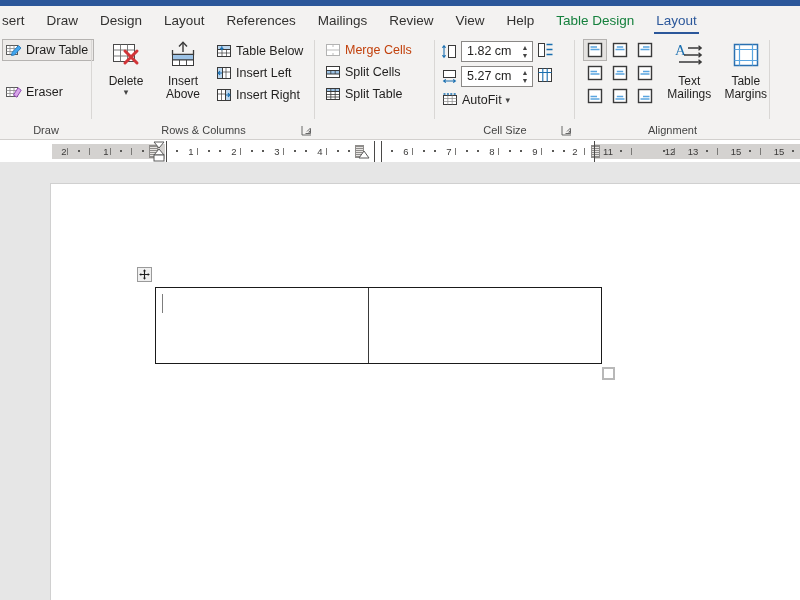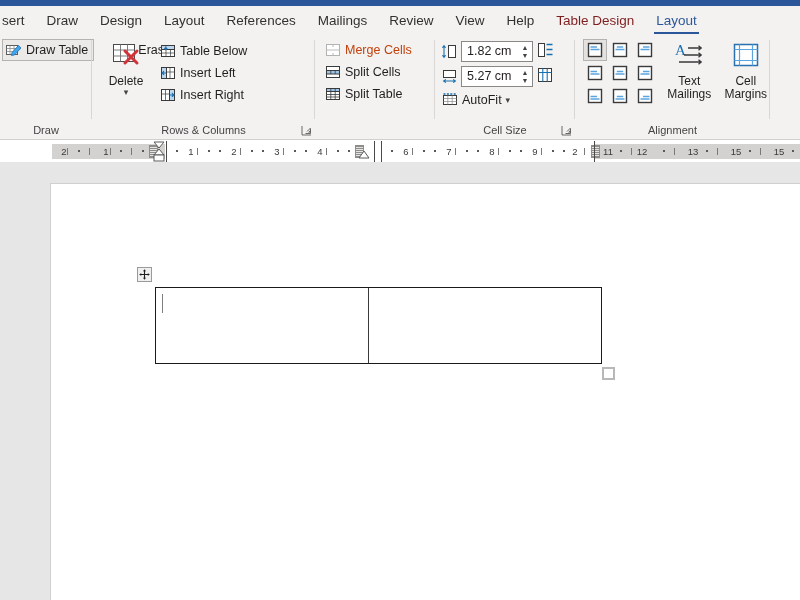--- a/index.html
+++ b/index.html
@@ -23,21 +23,21 @@
     background: #f3f2f1;
     display: flex; align-items: flex-end;
   }
   .tab {
     height: 30px; line-height: 30px;
     padding: 0 11px;
     font-size: 13.5px; color: #323130;
     white-space: nowrap;
     position: relative;
   }
-  .tab.contextual { color: #7f1d1d; }
+  .tab.contextual { color: #15803d; }
   .tab.active { color: #2b579a; font-weight: normal; }
   .tab.active::after {
     content: ""; position: absolute; left: 9px; right: 9px; bottom: 2px;
     height: 2px; background: #2b579a;
   }
   .tab.firsthidden { padding-left: 2px; }
 
   
   .ribbon {
     position: absolute; left: 0; top: 36px; width: 800px; height: 104px;
@@ -180,21 +180,21 @@
     <div class="tab"><span>Review</span></div>
     <div class="tab"><span>View</span></div>
     <div class="tab"><span>Help</span></div>
     <div class="tab contextual"><span>Table Design</span></div>
     <div class="tab contextual active"><span>Layout</span></div>
   </div>
 
   <div class="ribbon">
 
     <div class="rgroup" style="width:92px;">
-      <div class="rgroup-body" style="flex-direction:row; padding-left:2px;gap:20px;">
+      <div class="rgroup-body" style="flex-direction:column; padding-left:2px;gap:20px;">
         <div class="sbtn hover">
           <span class="ic">
             <svg viewBox="0 0 16 16" width="16" height="16">
               <rect x="0.5" y="3.5" width="11" height="9" fill="#fff" stroke="#5a5a5a"></rect>
               <path d="M0.5 6.5H11.5M0.5 9.5H11.5M4 3.5V12.5M8 3.5V12.5" stroke="#8a8a8a" stroke-width="0.8"></path>
               <path d="M6 10.5L12.5 3.5L15 6L8.5 13L5.5 13.5Z" fill="#41a5ee" stroke="#1a6fb0" stroke-width="0.8" stroke-linejoin="round"></path>
             </svg>
           </span>
           <span>Draw Table</span>
         </div>
@@ -221,20 +221,34 @@
             <svg viewBox="0 0 32 32" width="32" height="32">
               <rect x="3.5" y="3.5" width="21" height="17" fill="#fff" stroke="#4a4a4a"></rect>
               <path d="M3.5 9H24.5M3.5 15H24.5M10.5 3.5V20.5M17.5 3.5V20.5" stroke="#6e6e6e" stroke-width="0.9"></path>
               <path d="M15 10L27 22M27 10L15 22" stroke="#d13438" stroke-width="3" stroke-linecap="round"></path>
             </svg>
           </span>
           <span class="cap">Delete</span>
           <span class="chev">▾</span>
         </div>
 
+        <div class="bigbtn" style="width:54px;">
+          <span class="ic">
+            <svg viewBox="0 0 32 32" width="32" height="32">
+              <path d="M16 1.5V11" stroke="#3a3a3a" stroke-width="1.4"></path>
+              <path d="M12 5.5L16 1.2L20 5.5" fill="none" stroke="#3a3a3a" stroke-width="1.4"></path>
+              <path d="M5.5 9V13.5H26.5V9" fill="none" stroke="#3a3a3a" stroke-width="1.3"></path>
+              <rect x="5.5" y="13.5" width="21" height="5.5" fill="#9dc3e6" stroke="#3a3a3a"></rect>
+              <rect x="5.5" y="19" width="21" height="5.5" fill="#fff" stroke="#3a3a3a"></rect>
+              <path d="M12.5 19V24.5M19.5 19V24.5" stroke="#3a3a3a" stroke-width="0.9"></path>
+            </svg>
+          </span>
+          <span class="cap">Insert</span>
+          <span class="cap">Above</span>
+        </div>
 
         <div style="display:flex; flex-direction:column; padding-top:1px;">
           <div class="sbtn">
             <span class="ic">
               <svg viewBox="0 0 16 16" width="16" height="16">
                 <rect x="1.5" y="2.5" width="13" height="11" fill="#fff" stroke="#3a3a3a"></rect>
                 <rect x="1.5" y="2.5" width="13" height="4" fill="#bdd7ee" stroke="#3a3a3a"></rect>
                 <path d="M1.5 10H14.5M6 6.5V13.5M10.5 6.5V13.5" stroke="#3a3a3a" stroke-width="0.7"></path>
                 <path d="M5.8 3.2V6M4.4 5L5.8 6.5L7.2 5" stroke="#1a6fb0" stroke-width="1.2" fill="none"></path>
               </svg>
@@ -456,21 +470,21 @@
           <span class="cap">Mailings</span>
         </div>
 
         <div class="bigbtn" style="width:56px;">
           <span class="ic">
             <svg viewBox="0 0 32 32" width="32" height="32">
               <rect x="4.5" y="3.5" width="23" height="21" fill="#fff" stroke="#2a6fb0" stroke-width="1.5"></rect>
               <path d="M9.5 3.5V24.5M22.5 3.5V24.5M4.5 8.5H27.5M4.5 19.5H27.5" stroke="#5aa5e0" stroke-width="1.2"></path>
             </svg>
           </span>
-          <span class="cap">Cell</span>
+          <span class="cap">Table</span>
           <span class="cap">Margins</span>
         </div>
       </div>
       <div class="rgroup-label">Alignment</div>
       <div class="rgroup-sep"></div>
     </div>
 
   </div>
 
   <div class="ruler">
@@ -489,21 +503,21 @@
       <div class="rtick" style="left:226px;">2</div>
       <div class="rtick" style="left:269px;">3</div>
       <div class="rtick" style="left:312px;">4</div>
       <div class="rtick" style="left:398px;">6</div>
       <div class="rtick" style="left:441px;">7</div>
       <div class="rtick" style="left:484px;">8</div>
       <div class="rtick" style="left:527px;">9</div>
       <div class="rtick" style="left:567px;">2</div>
 
       <div class="rtick" style="left:600px;">11</div>
-      <div class="rtick" style="left:634px;">12</div>
+      <div class="rtick" style="left:662px;">12</div>
       <div class="rtick" style="left:685px;">13</div>
       <div class="rtick" style="left:728px;">15</div>
       <div class="rtick" style="left:771px;">15</div>
 
       <div class="rdot" style="left:78px;"></div>
         <div class="rpipe" style="left:67px;"></div>
         <div class="rpipe" style="left:89px;"></div>
       <div class="rdot" style="left:120px;"></div>
         <div class="rpipe" style="left:110px;"></div>
         <div class="rpipe" style="left:131px;"></div>

